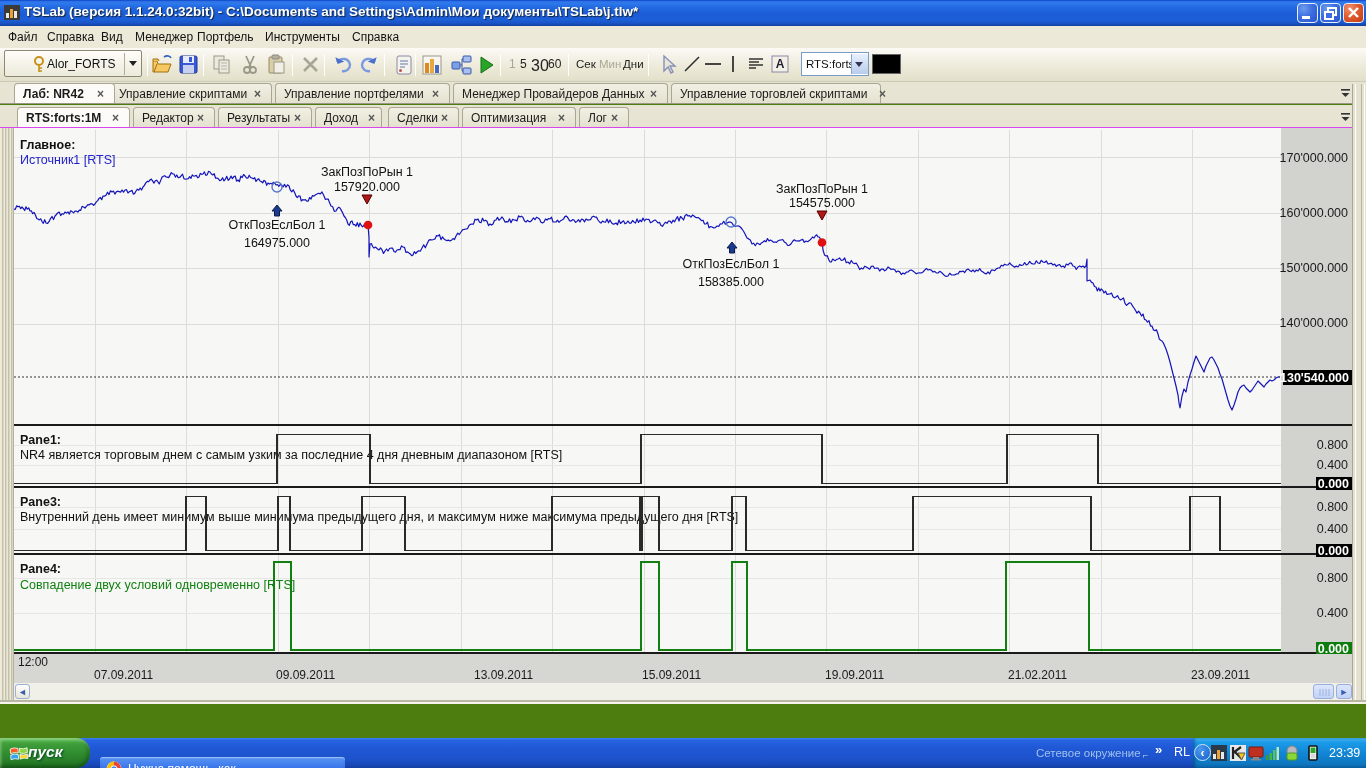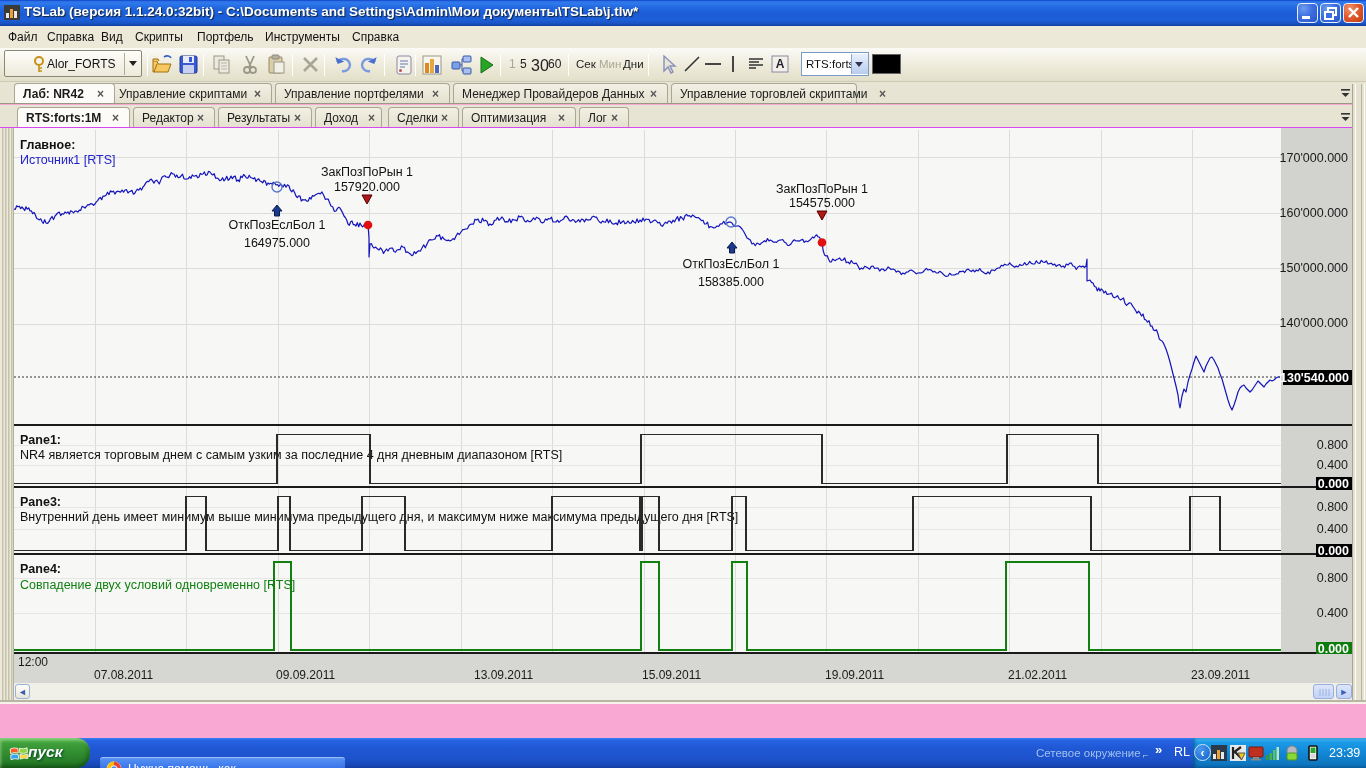--- a/index.html
+++ b/index.html
@@ -1,16 +1,16 @@
 <!DOCTYPE html>
 <html><head><meta charset="utf-8">
 <style>
 * { margin:0; padding:0; box-sizing:border-box; }
 html,body { width:1366px; height:768px; overflow:hidden; font-family:"Liberation Sans", sans-serif; }
-#scr { position:relative; width:1366px; height:768px; background:#f9a8d4; }
+#scr { position:relative; width:1366px; height:768px; background:#4d7c0f; }
 .abs { position:absolute; }
 
 #title { left:0; top:0; width:1366px; height:26px;
  background:linear-gradient(180deg,#0a42c8 0%,#2e72e6 6%,#2e79ec 12%,#2268df 30%,#1b5cd6 55%,#1d5fd9 75%,#1a55c8 88%,#12419f 100%);
  color:#fff; }
 #title .txt { position:absolute; left:24px; top:4px; font-size:13.5px; font-weight:bold; text-shadow:1px 1px 1px #123; white-space:nowrap; }
 .tbtn { position:absolute; top:3px; width:21px; height:20px; border-radius:4px; border:1px solid #e8f0fc;
  background:radial-gradient(circle at 30% 25%,#6e9cf0 0%,#3d6fe0 45%,#2a55cc 100%); color:#fff; }
 
 #menubar { left:0; top:26px; width:1366px; height:22px; background:#ece9d8; font-size:12px; color:#111; }
@@ -71,21 +71,21 @@
           <rect x="4" y="8" width="8" height="7" fill="#3d6fe0" stroke="#fff" stroke-width="2"></rect>
         </svg></div>
 <div class="tbtn" style="left:1343px;background:radial-gradient(circle at 30% 25%,#f0926e 0%,#e05c30 45%,#c23a10 100%)"><svg width="19" height="18">
           <path d="M5 4 L14 13 M14 4 L5 13" stroke="#fff" stroke-width="2.4"></path>
         </svg></div>
 </div>
 <div class="abs" id="menubar">
 <span style="left:8px">Файл</span>
 <span style="left:47px">Справка</span>
 <span style="left:101px">Вид</span>
-<span style="left:135px">Скрипты</span>
+<span style="left:135px">Менеджер</span>
 <span style="left:197px">Портфель</span>
 <span style="left:265px">Инструменты</span>
 <span style="left:352px">Справка</span>
 </div>
 <div class="abs" id="toolbar">
 <div class="abs" style="left:4px;top:2px;width:138px;height:27px;background:linear-gradient(180deg,#fefdf9,#eceadb);border:1px solid #8a8875;border-radius:2px;">
         <svg class="abs" style="left:28px;top:5px" width="12" height="17">
           <circle cx="6" cy="5" r="4" fill="none" stroke="#c89018" stroke-width="2"></circle>
           <path d="M6 8 V16 M6 12 H9 M6 15 H9" stroke="#c89018" stroke-width="1.6"></path>
         </svg>
@@ -207,21 +207,21 @@
         <span class="cl" style="left:143px">×</span>
       </div>
 <div class="tab" style="left:275px;width:175px">
         <span class="tx">Управление портфелями</span>
         <span class="cl" style="left:156px">×</span>
       </div>
 <div class="tab" style="left:453px;width:215px">
         <span class="tx">Менеджер Провайдеров Данных</span>
         <span class="cl" style="left:196px">×</span>
       </div>
-<div class="tab" style="left:671px;width:186px">
+<div class="tab" style="left:671px;width:210px">
         <span class="tx">Управление торговлей скриптами</span>
         <span class="cl" style="left:207px">×</span>
       </div>
 <svg class="ovf" style="left:1340px;top:5px" width="12" height="12">
         <rect x="1" y="2" width="9" height="1.6" fill="#333"></rect>
         <path d="M1.5 6 L9.5 6 L5.5 10 Z" fill="#333"></path>
       </svg>
 </div>
 <div class="abs tabrow" style="top:105px;height:23px;border-bottom:1px solid #d946ef">
 <div class="tab act" style="left:17px;width:113px">
@@ -341,21 +341,21 @@
 <text x="1348" y="617" font-size="12.5" fill="#1a1a1a" text-anchor="end">0.400</text>
 <rect x="1316" y="477" width="36" height="13" fill="#000"></rect>
       <text x="1349" y="488" font-size="12.5" fill="#fff" text-anchor="end" font-weight="bold">0.000</text>
 <rect x="1316" y="544" width="36" height="13" fill="#000"></rect>
       <text x="1349" y="555" font-size="12.5" fill="#fff" text-anchor="end" font-weight="bold">0.000</text>
 <rect x="1316" y="642" width="36" height="13" fill="#0c7c0c"></rect>
       <text x="1349" y="653" font-size="12.5" fill="#fff" text-anchor="end" font-weight="bold">0.000</text>
 </svg>
 <div class="abs" id="timeaxis">
 <span class="abs" style="left:4px;top:1px">12:00</span>
-<span class="abs" style="left:80px;top:14px">07.08.2011</span>
+<span class="abs" style="left:80px;top:14px">07.09.2011</span>
 <span class="abs" style="left:262px;top:14px">09.09.2011</span>
 <span class="abs" style="left:460px;top:14px">13.09.2011</span>
 <span class="abs" style="left:628px;top:14px">15.09.2011</span>
 <span class="abs" style="left:811px;top:14px">19.09.2011</span>
 <span class="abs" style="left:994px;top:14px">21.02.2011</span>
 <span class="abs" style="left:1177px;top:14px">23.09.2011</span>
 </div>
 <div class="abs" id="hscroll">
 <div class="sbtn" style="left:1px">◄</div>
 <div class="abs" style="left:1299px;top:1px;width:21px;height:15px;background:linear-gradient(180deg,#dde6fb,#c2d2f6);border:1px solid #98aede;border-radius:3px"><svg width="21" height="15">

